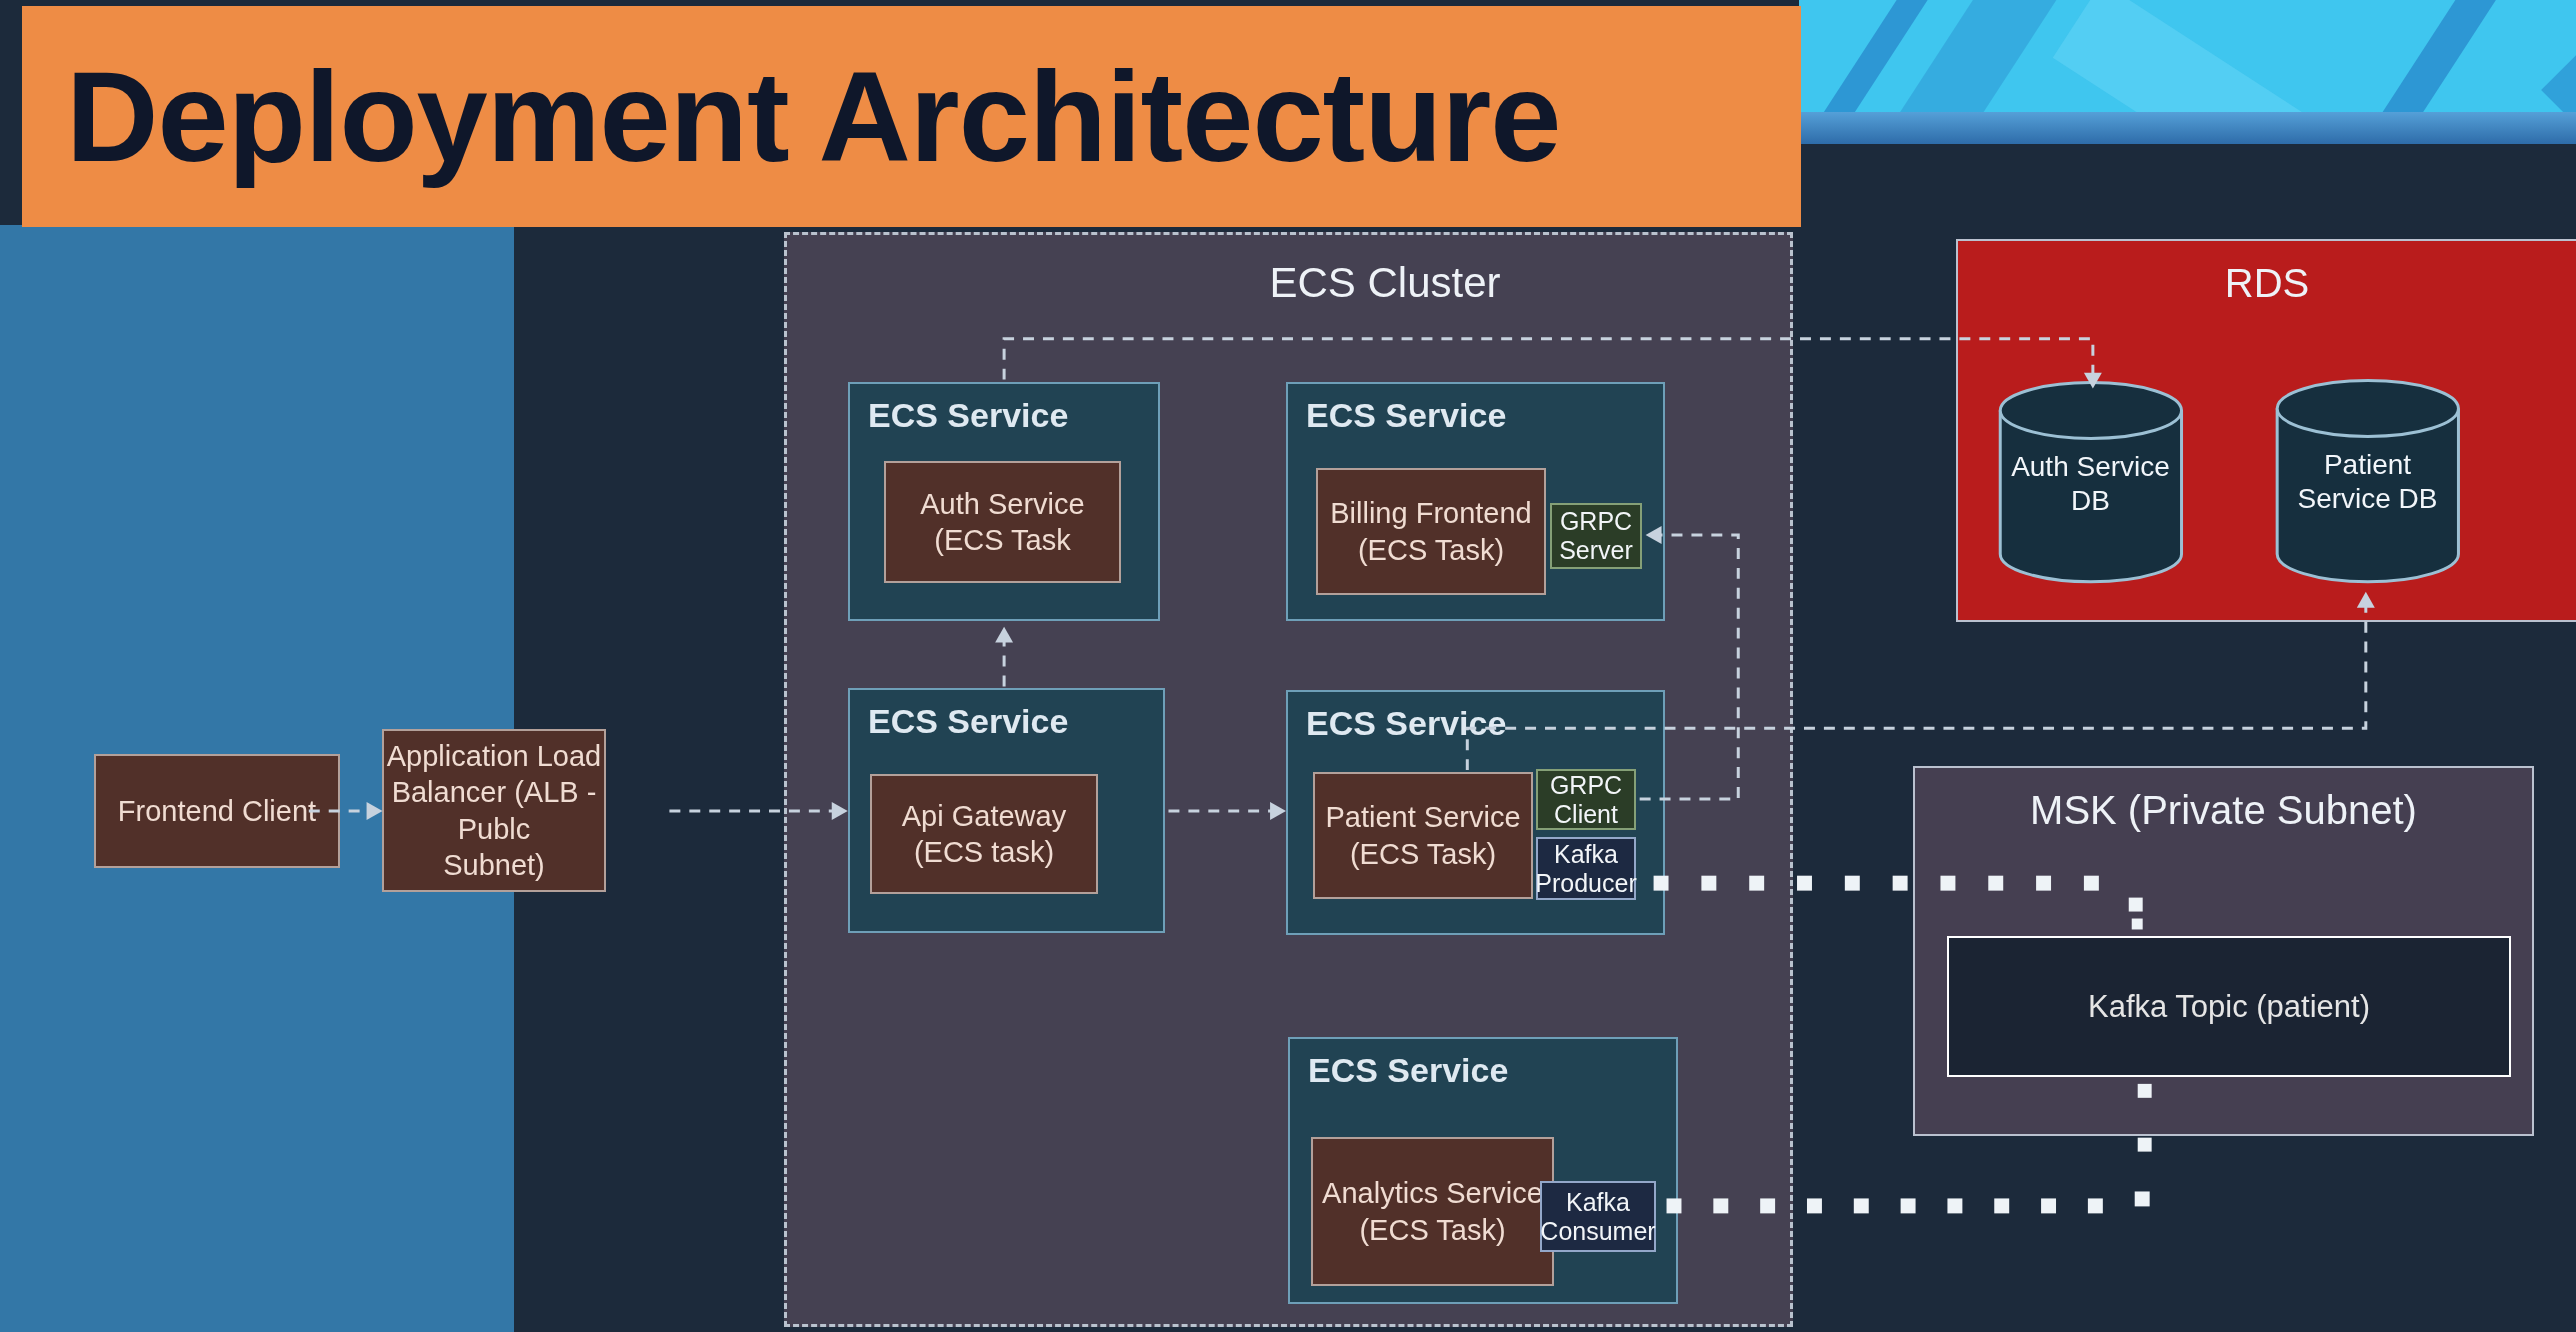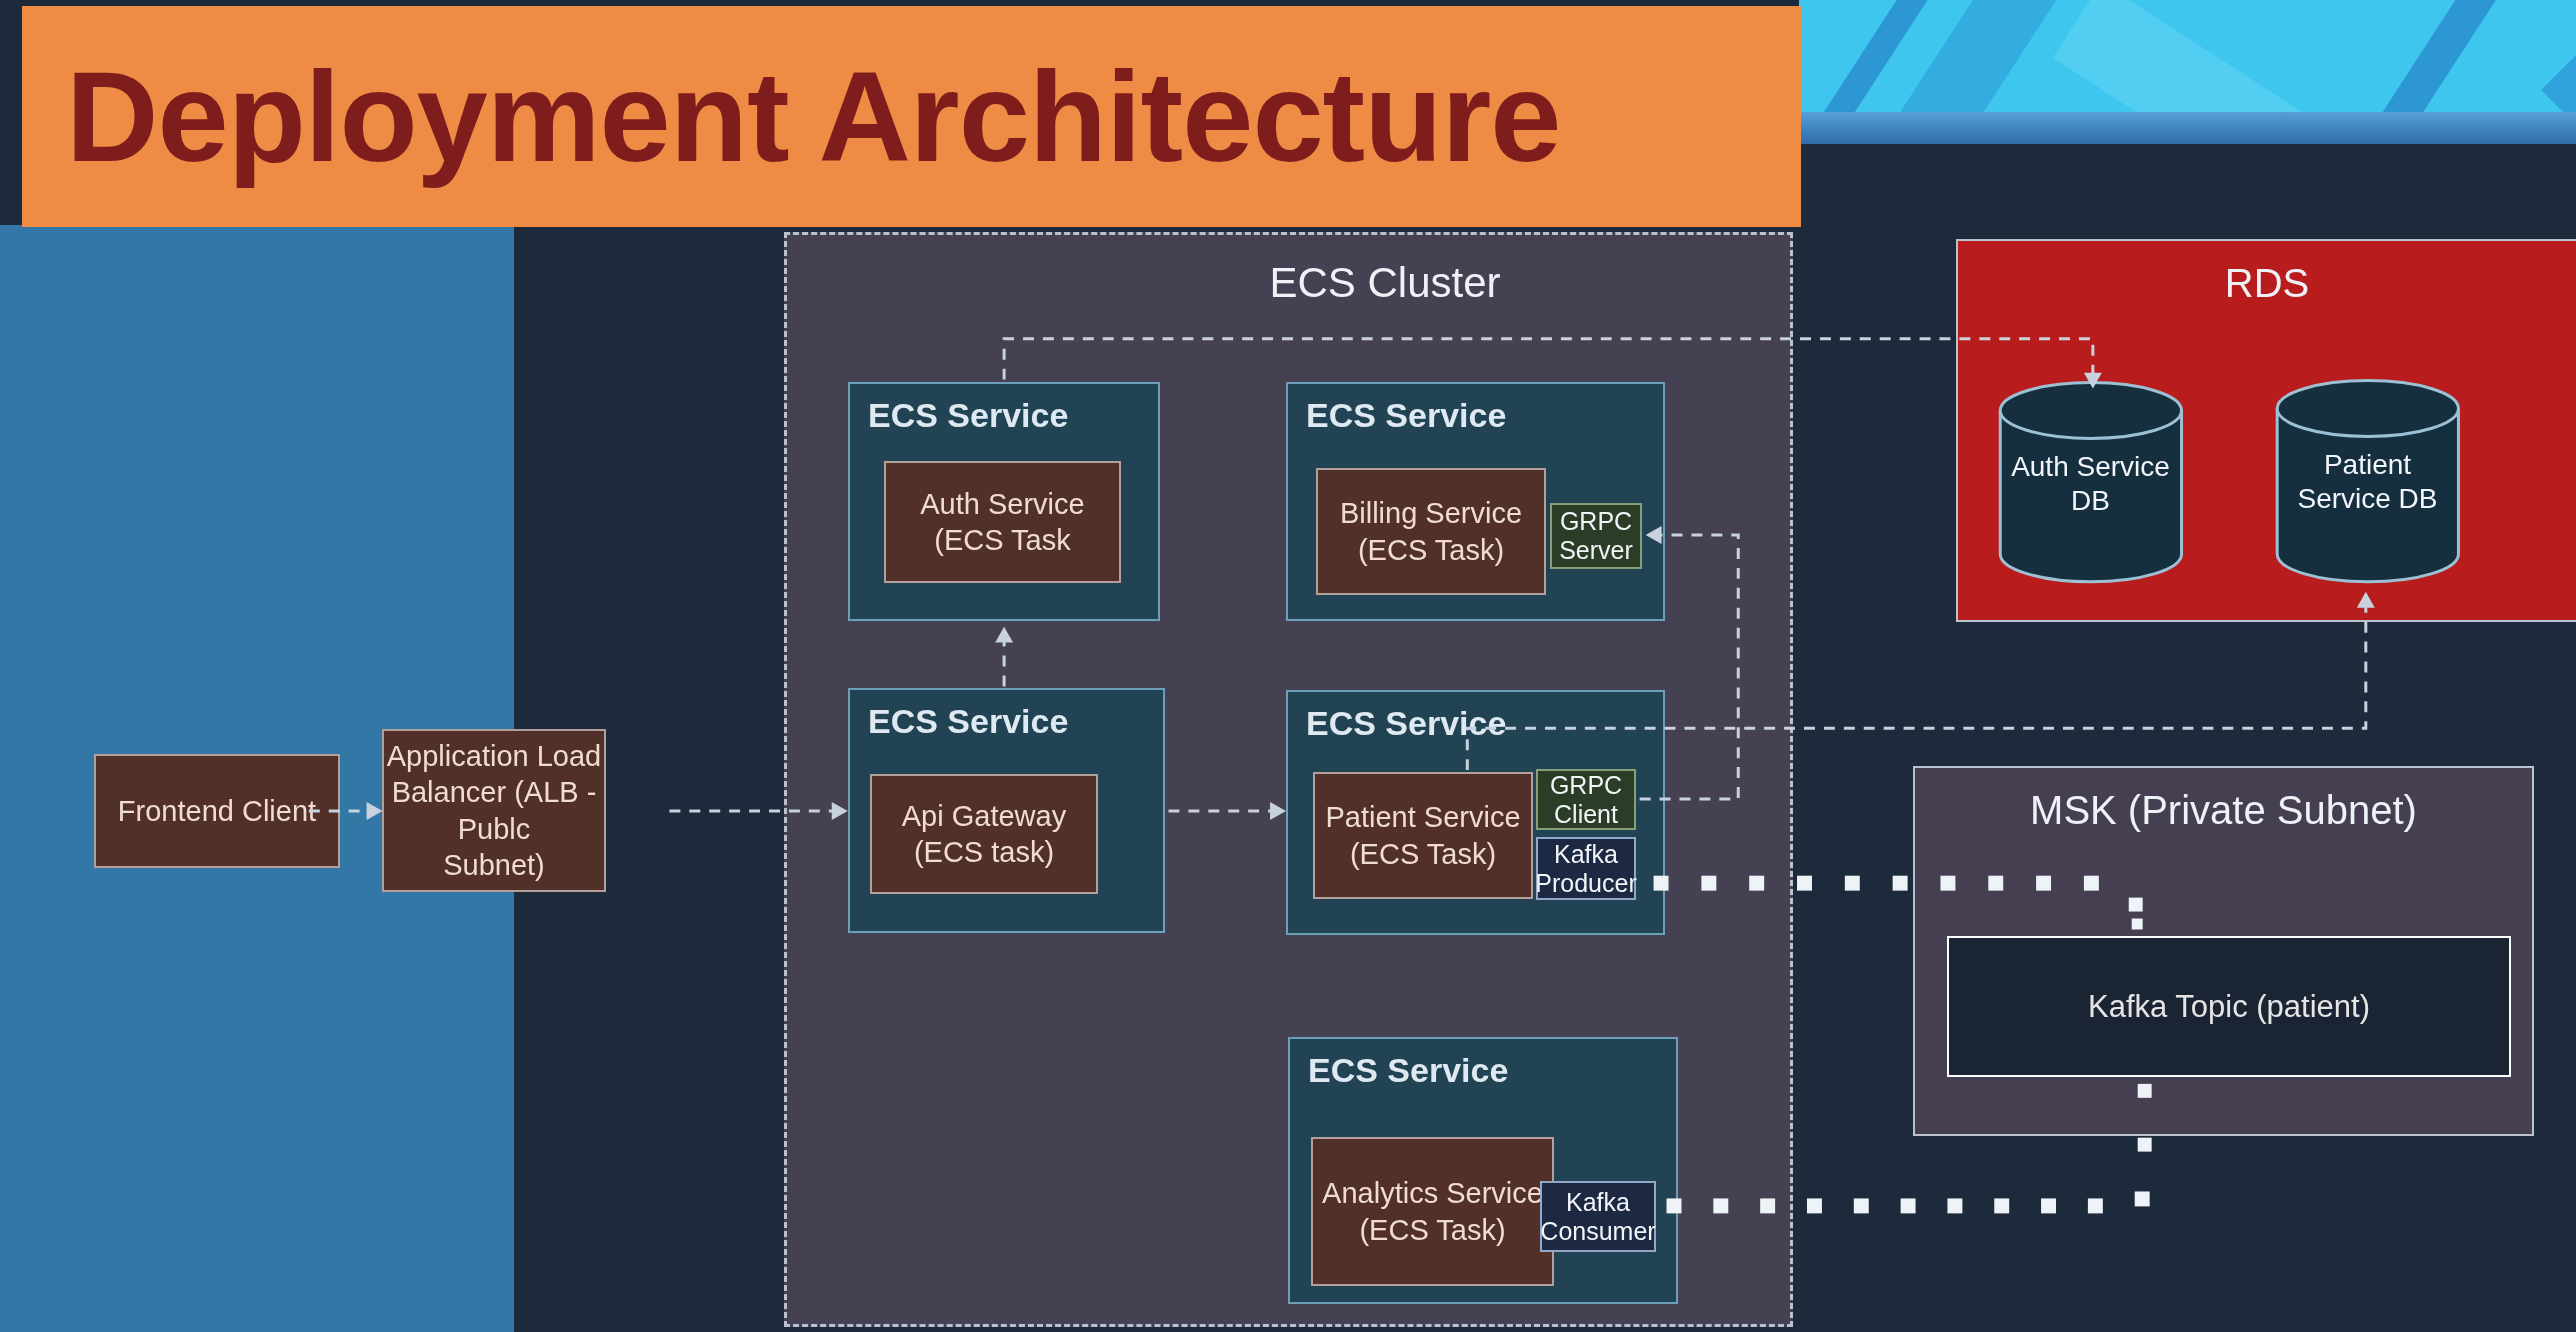--- a/index.html
+++ b/index.html
@@ -13,21 +13,21 @@
   
   #bg-left-blue{left:0;top:225px;width:514px;height:1108px;background:#3377a7;}
   #bg-topright-cyan{left:1799px;top:0;width:777px;height:114px;background:#3fc6ef;overflow:hidden;}
   .cyan-stripe{position:absolute;background:#2d97d4;}
   .cyan-light{position:absolute;background:#67d6f8;}
   #bg-topright-band{left:1799px;top:112px;width:777px;height:32px;
     background:linear-gradient(#55a0d8,#2e6ca9);}
   
   #banner{left:22px;top:6px;width:1779px;height:221px;background:#ee8c45;
     display:flex;align-items:center;}
-  #banner h1{margin:0 0 0 44px;font-size:128px;font-weight:bold;color:#7f1d1d;
+  #banner h1{margin:0 0 0 44px;font-size:128px;font-weight:bold;color:#0f172a;
     letter-spacing:-1px;white-space:nowrap;}
   
   .panel{position:absolute;box-sizing:border-box;}
   #cluster{left:784px;top:232px;width:1009px;height:1095px;
     background:#454152;border:3px dashed #b9c2ce;}
   #cluster-title{position:absolute;left:299px;top:24px;width:598px;text-align:center;
     font-size:42px;color:#eef2f7;}
   #rds{left:1956px;top:239px;width:622px;height:383px;
     background:#b91c1c;border:2px solid #bac1cf;}
   #msk{left:1913px;top:766px;width:621px;height:370px;
@@ -102,21 +102,21 @@
 
     <div class="ecs-service" style="left:848px;top:382px;width:312px;height:239px;">
       <div class="ecs-label">ECS Service</div>
     </div>
     <div class="node node-brown" style="left:884px;top:461px;width:237px;height:122px;">Auth Service
 (ECS Task</div>
 
     <div class="ecs-service" style="left:1286px;top:382px;width:379px;height:239px;">
       <div class="ecs-label">ECS Service</div>
     </div>
-    <div class="node node-brown" style="left:1316px;top:468px;width:230px;height:127px;">Billing Service
+    <div class="node node-brown" style="left:1316px;top:468px;width:230px;height:127px;">Billing Frontend
 (ECS Task)</div>
     <div class="node node-green" style="left:1550px;top:503px;width:92px;height:66px;">GRPC
 Server</div>
 
     <div class="ecs-service" style="left:848px;top:688px;width:317px;height:245px;">
       <div class="ecs-label">ECS Service</div>
     </div>
     <div class="node node-brown" style="left:870px;top:774px;width:228px;height:120px;">Api Gateway
 (ECS task)</div>
 

